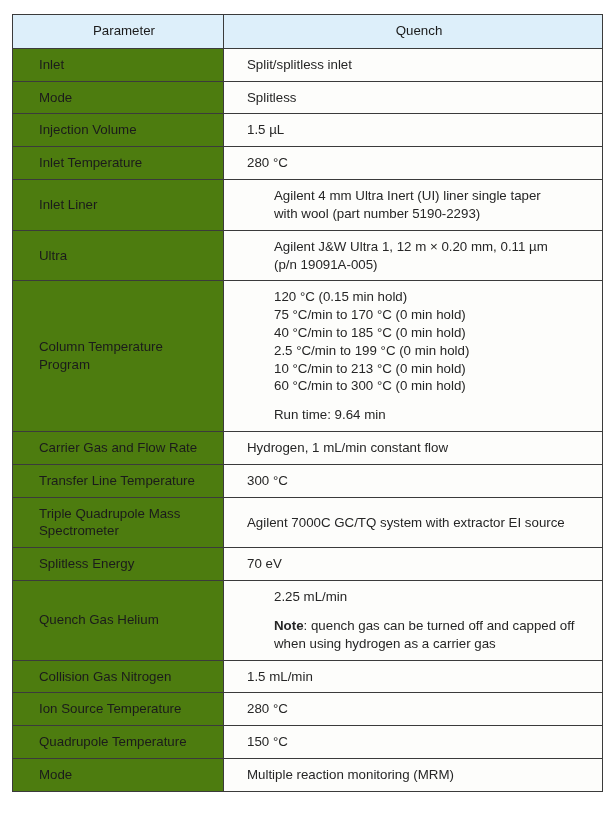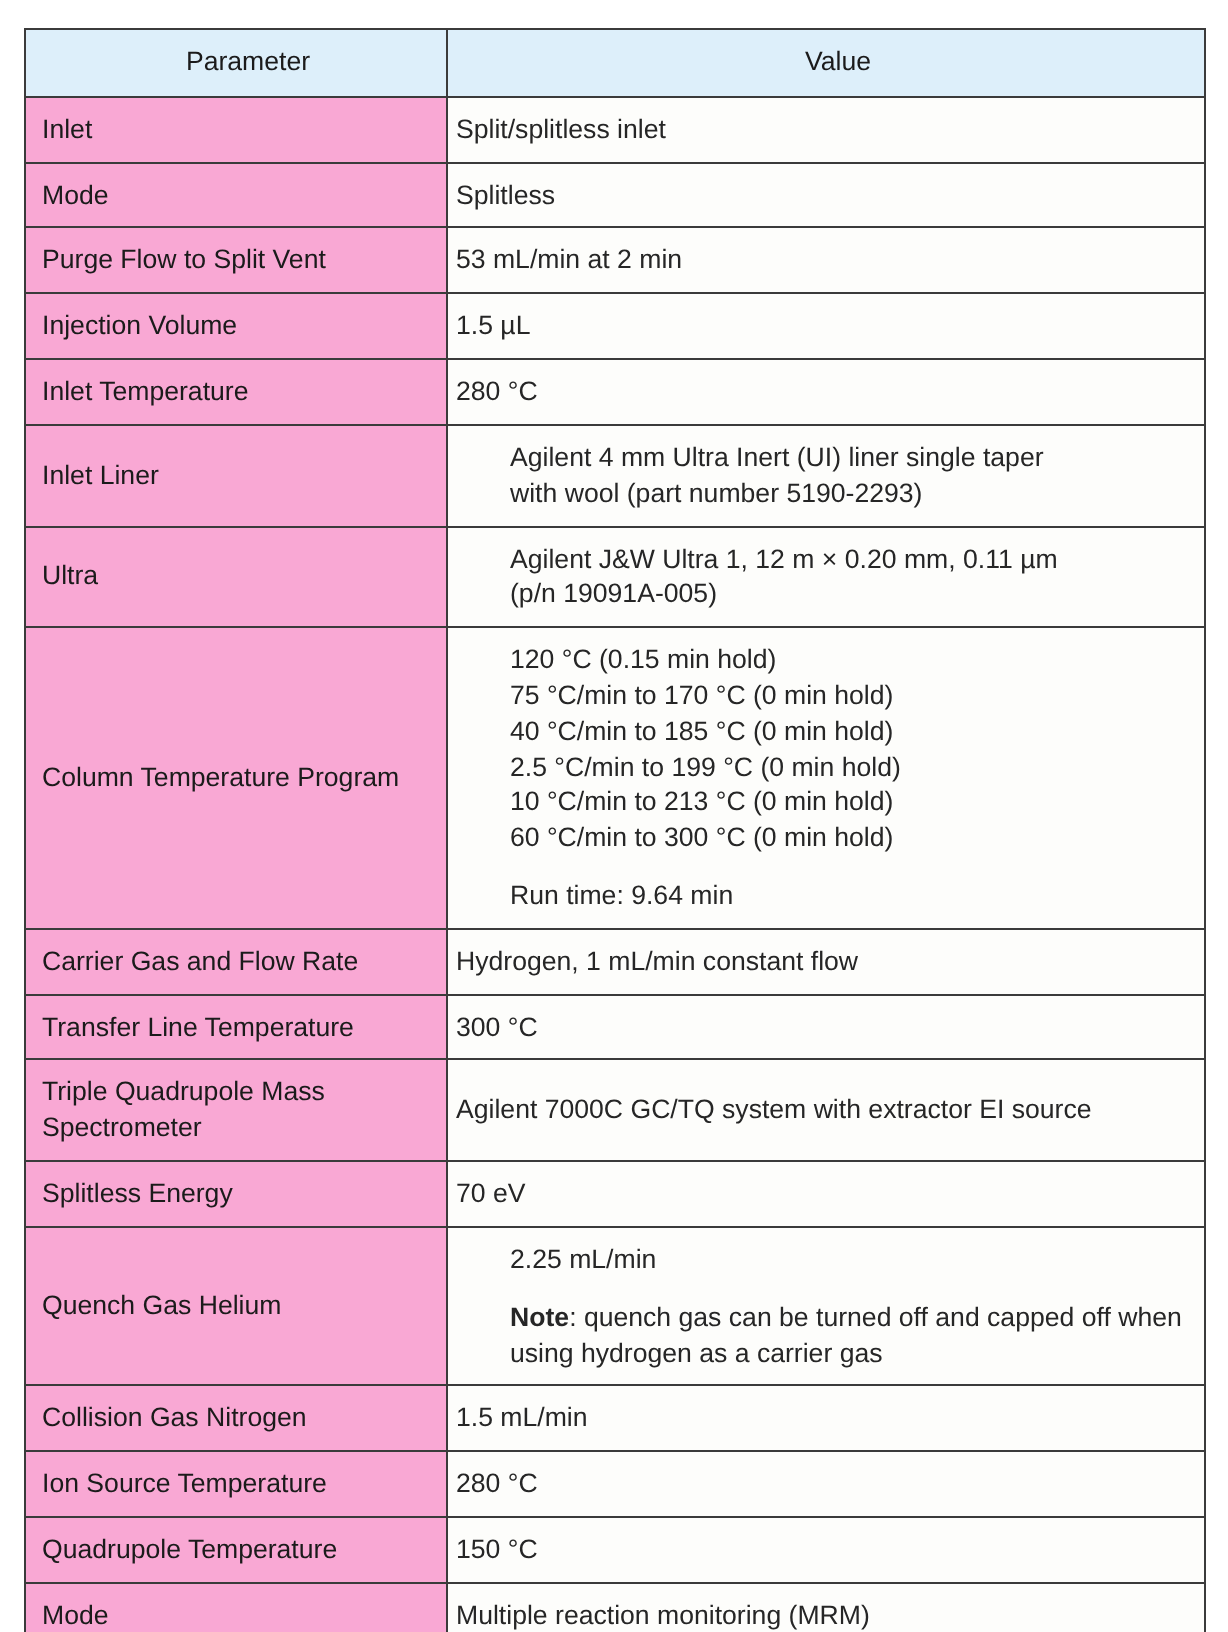--- a/index.html
+++ b/index.html
@@ -38,65 +38,61 @@
     font-weight: normal;
   }
   th.hdr {
     background: #ddeffa;
     text-align: center;
     padding: 7px 6px 8px 18px;
     font-size: 13.6px;
     color: #1b1b1b;
   }
   td.param {
-    background: #f9a8d4;
-    padding: 7px 8px 7px 8px;
+    background: #4d7c0f;
+    padding: 7px 8px 7px 26px;
     color: #1b1b1b;
   }
   td.value {
     background: #fdfdfb;
-    padding: 7px 8px 7px 4px;
+    padding: 7px 8px 7px 23px;
     color: #262626;
   }
   .ml { display: block; margin-left: 27px; }
   .gap-top { margin-top: 11px; }
   .note-label { font-weight: bold; text-align: right; }
   .multi-line { white-space: normal; }
 </style>
 </head>
 <body>
 
 <div id="table-wrap">
   <table class="spec-table">
     <colgroup>
       <col class="col-param">
       <col class="col-value">
     </colgroup>
     <thead>
       <tr>
         <th class="hdr">Parameter</th>
-        <th class="hdr">Value</th>
+        <th class="hdr">Quench</th>
       </tr>
     </thead>
     <tbody>
 
       <tr>
         <td class="param">Inlet</td>
         <td class="value">Split/splitless inlet</td>
       </tr>
 
       <tr>
         <td class="param">Mode</td>
         <td class="value">Splitless</td>
       </tr>
 
-      <tr>
-        <td class="param">Purge Flow to Split Vent</td>
-        <td class="value">53 mL/min at 2 min</td>
-      </tr>
 
       <tr>
         <td class="param">Injection Volume</td>
         <td class="value">1.5 µL</td>
       </tr>
 
       <tr>
         <td class="param">Inlet Temperature</td>
         <td class="value">280 °C</td>
       </tr>

